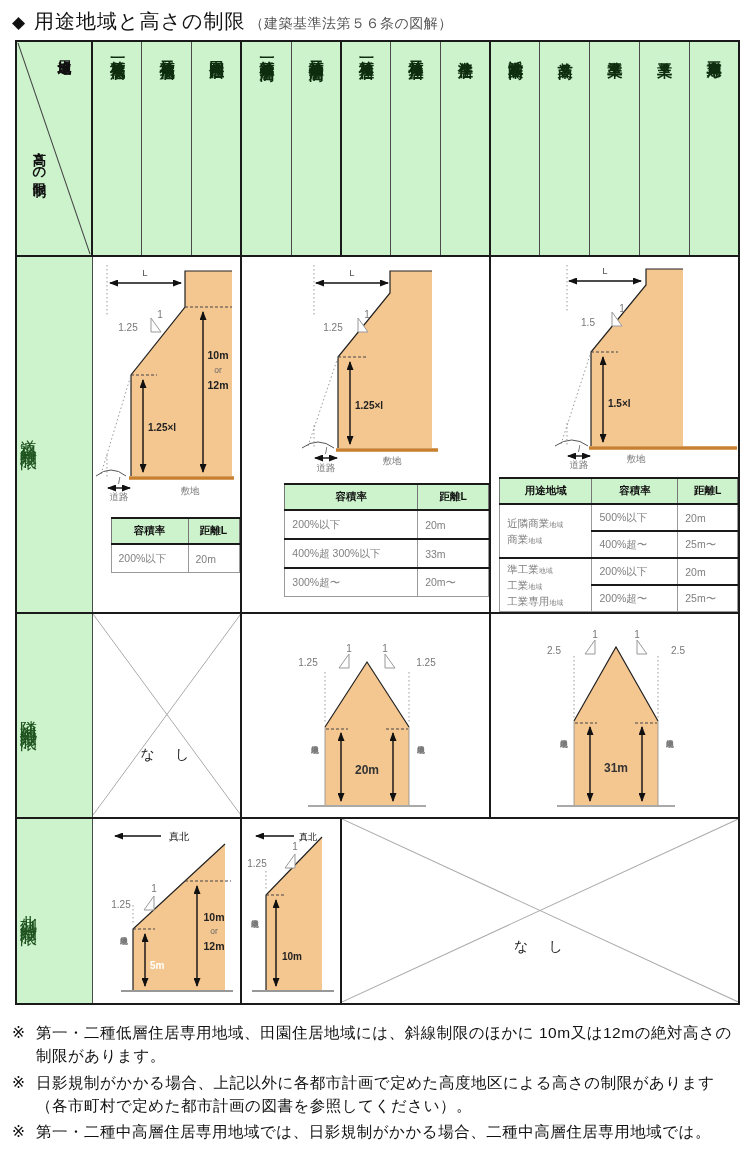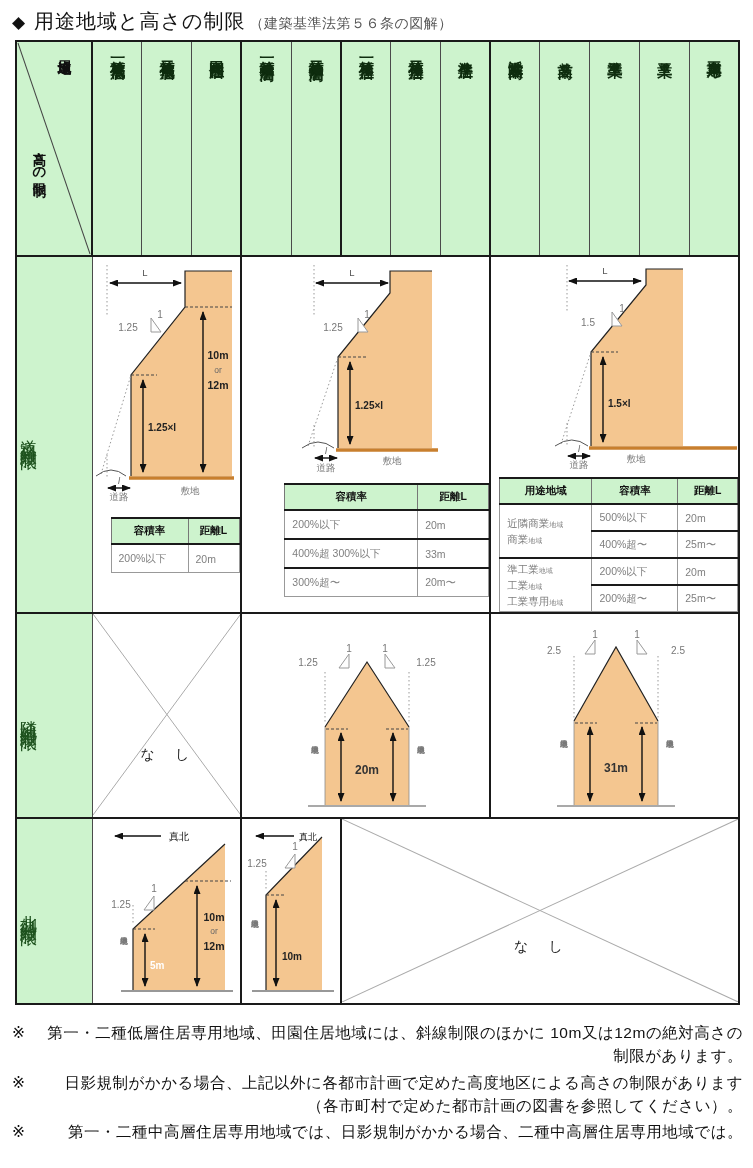--- a/index.html
+++ b/index.html
@@ -78,21 +78,21 @@
   .t-or{fill:#666;font-size:8.5px;text-anchor:middle;}
   .t-white{fill:#fff;font-size:10px;font-weight:bold;text-anchor:start;}
   .t-north{fill:#111;font-size:10px;text-anchor:start;}
   .t-rl{fill:#666;font-size:9px;font-style:italic;text-anchor:middle;}
   .t-bound{fill:#777;font-size:7.5px;writing-mode:vertical-rl;text-orientation:upright;}
 
   
   .notes{margin:16px 2px 0 2px;}
   .note{display:flex;font-size:15.5px;line-height:1.5;color:#111;letter-spacing:0.5px;margin-bottom:3px;}
   .note .mk{flex:none;width:24px;}
-  .note .tx{flex:1;text-align:right;}
+  .note .tx{flex:1;}
 </style>
 </head>
 <body>
 
 <svg width="0" height="0" style="position:absolute">
   <defs>
     <marker id="aE" markerUnits="userSpaceOnUse" markerWidth="9" markerHeight="7" refX="8" refY="3.5" orient="auto">
       <path d="M0,0 L9,3.5 L0,7 Z" fill="#111"></path>
     </marker>
     <marker id="aS" markerUnits="userSpaceOnUse" markerWidth="9" markerHeight="7" refX="1" refY="3.5" orient="auto">

